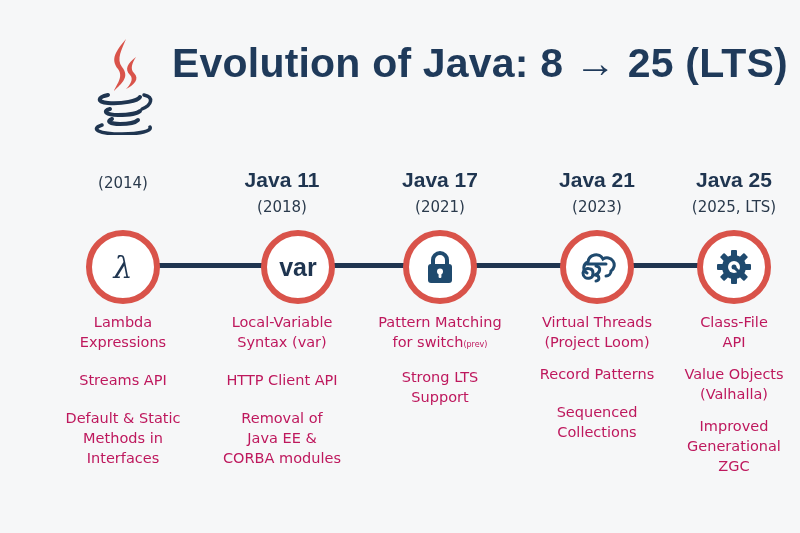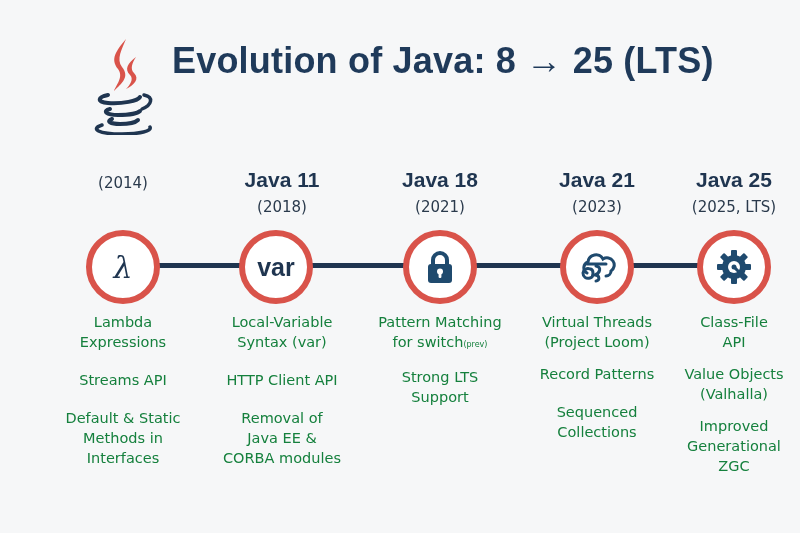--- a/index.html
+++ b/index.html
@@ -14,21 +14,21 @@
       color: #1f3550;
     }
     .logo {
       position: absolute;
       left: 88px; top: 35px;
       width: 72px; height: 100px;
     }
     .title {
       position: absolute;
       left: 172px; top: 40px;
-      font-size: 36px;
+      font-size: 41px;
       font-weight: 700;
       color: #1f3a5a;
       letter-spacing: 0.2px;
       white-space: nowrap;
       font-family: "Liberation Sans", sans-serif;
     }
     .timeline-line {
       position: absolute;
       left: 120px; top: 263px;
       width: 610px; height: 5px;
@@ -74,21 +74,21 @@
       font-family: "Liberation Sans", sans-serif;
     }
     .features {
       position: absolute;
       top: 312px;
       width: 170px;
       margin-left: -85px;
       text-align: center;
       font-family: "DejaVu Sans", sans-serif;
       font-size: 14.5px;
-      color: #15803d;
+      color: #be185d;
       line-height: 20px;
     }
     .feature { margin-bottom: 18px; white-space: pre-line; }
     .feature.tight { margin-bottom: 12px; }
     .prev { font-size: 8px; }
   </style>
 </head>
 <body>
 
 <svg class="logo" viewBox="0 0 72 100">
@@ -117,34 +117,34 @@
   <div class="feature">Streams API</div>
   <div class="feature">Default &amp; Static
 Methods in
 Interfaces</div>
 </div>
 
 <div class="milestone" style="left:282px;">
   <div class="version">Java 11</div>
   <div class="year">(2018)</div>
 </div>
-<div class="node" style="left:276px;">
+<div class="node" style="left:298px;">
   <span class="node-text">var</span>
 </div>
 <div class="features" style="left:282px;">
   <div class="feature">Local-Variable
 Syntax (var)</div>
   <div class="feature">HTTP Client API</div>
   <div class="feature">Removal of
 Java EE &amp;
 CORBA modules</div>
 </div>
 
 <div class="milestone" style="left:440px;">
-  <div class="version">Java 18</div>
+  <div class="version">Java 17</div>
   <div class="year">(2021)</div>
 </div>
 <div class="node" style="left:440px;">
   <svg width="28" height="34" viewBox="0 0 28 34">
     <path d="M7 15 V10 A7 7 0 0 1 21 10 V15" fill="none" stroke="#1f4a6e" stroke-width="4"></path>
     <rect x="2" y="14" width="24" height="19" rx="3" fill="#1f4a6e"></rect>
     <circle cx="14" cy="21.5" r="3" fill="#ffffff"></circle>
     <rect x="12.6" y="22" width="2.8" height="6" rx="1" fill="#ffffff"></rect>
   </svg>
 </div>

